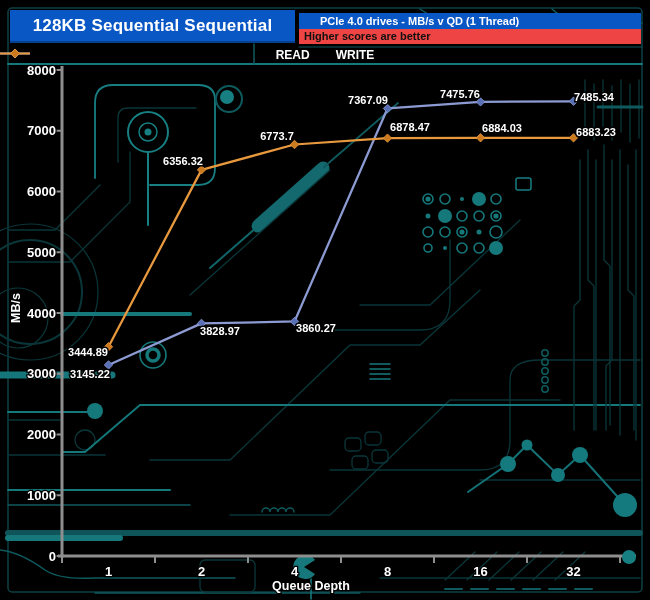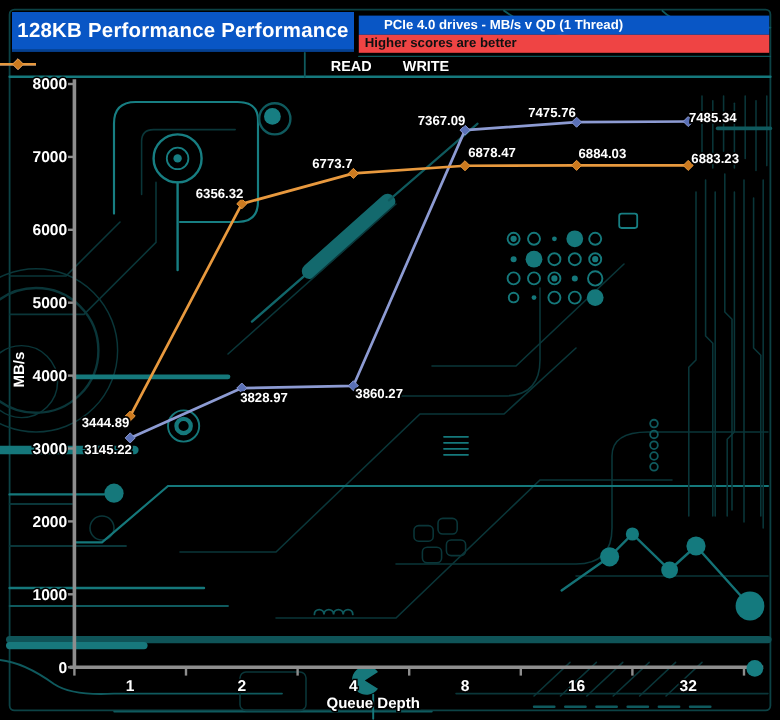--- a/index.html
+++ b/index.html
@@ -252,21 +252,21 @@
         <text x="88" y="355.7229325" text-anchor="middle" class="dlabel">3444.89</text>
         <text x="183" y="164.85356000000002" text-anchor="middle" class="dlabel">6356.32</text>
         <text x="277" y="139.997725" text-anchor="middle" class="dlabel">6773.7</text>
         <text x="410" y="131.1329475" text-anchor="middle" class="dlabel">6878.47</text>
         <text x="502" y="131.79517750000002" text-anchor="middle" class="dlabel">6884.03</text>
         <text x="596" y="135.84377750000004" text-anchor="middle" class="dlabel">6883.23</text>
       </g>
   </svg>
 
   <div class="title-box" style="background: rgb(9, 86, 197);">
-    <span>128KB Performance Performance</span>
+    <span>128KB Sequential Sequential</span>
   </div>
   <div class="sub-bar" style="background: rgb(9, 86, 197);">
     <span>PCIe 4.0 drives - MB/s v QD (1 Thread)</span>
   </div>
   <div class="note-bar" style="background: #ef4444;">
     <span>Higher scores are better</span>
   </div>
 
   <div class="legend">
     <div class="legend-row" id="legend-row">

